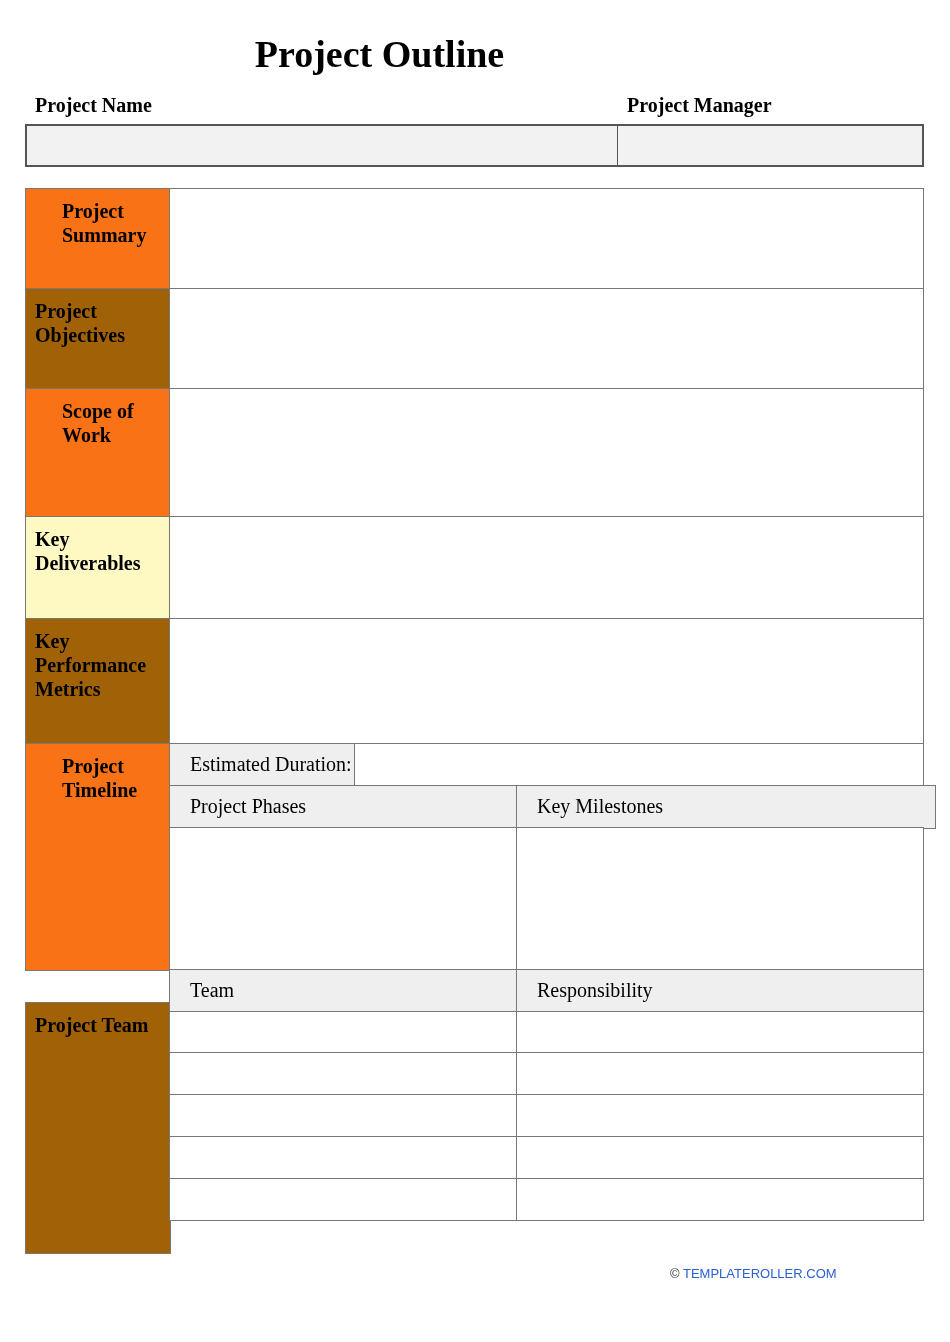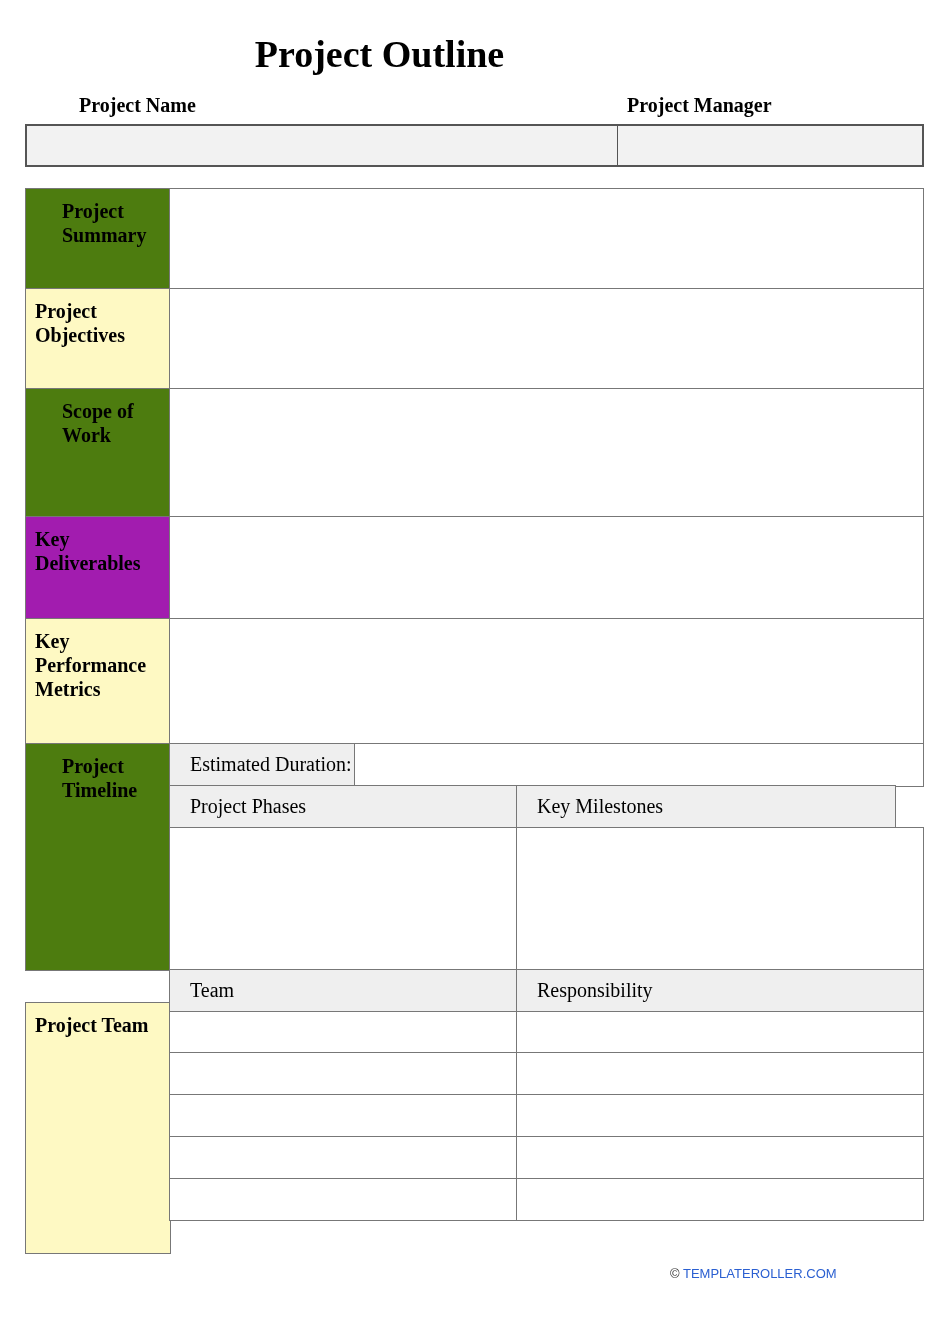--- a/index.html
+++ b/index.html
@@ -3,58 +3,58 @@
   <meta charset="utf-8">
   <style>
     html, body { margin: 0; padding: 0; background: #ffffff; }
     body { width: 950px; height: 1342px; position: relative; font-family: "Liberation Serif", "DejaVu Serif", serif; color: #000; overflow: hidden; }
     .abs { position: absolute; box-sizing: border-box; }
     .title { left: 0; width: 759px; top: 30px; text-align: center; font-size: 38px; font-weight: bold; line-height: 48px; }
     .hdr-label { font-size: 20px; font-weight: bold; top: 92px; line-height: 26px; }
     .hdr-box { top: 124px; height: 43px; border: 2px solid #555; border-top-width: 2px; background: #f2f2f2; }
     .cell { border: 1.5px solid #777; }
     .lbl { font-size: 20px; font-weight: bold; line-height: 24px; padding: 10px 0 0 9px; }
-    .light { background: #4d7c0f; padding-left: 36px; }
-    .dark { background: #fef9c3; }
+    .light { background: #f97316; padding-left: 36px; }
+    .dark { background: #a16207; }
     .sub { background: #efefef; font-size: 20px; line-height: 40px; padding-left: 20px; }
     .white { background: #fff; }
     .footer { left: 670px; top: 1266px; font-family: "Liberation Sans", "DejaVu Sans", sans-serif; font-size: 13px; color: #333; }
     .footer .brand { color: #2a5fd1; }
   </style>
 </head>
 <body>
 
 <div class="abs title">Project Outline</div>
 
-<div class="abs hdr-label" style="left:35px;margin-left:44px;">Project Name</div>
+<div class="abs hdr-label" style="left:35px;">Project Name</div>
 <div class="abs hdr-label" style="left:627px;">Project Manager</div>
 
 <div class="abs hdr-box" style="left:25px; width:594px;"></div>
 <div class="abs hdr-box" style="left:617px; width:307px; border-left-width:1.5px;"></div>
 
 <div class="abs cell lbl light" style="left:25px; top:188px; width:146px; height:102px;"><span>Project Summary</span></div>
 <div class="abs cell white" style="left:169px; top:188px; width:755px; height:102px;"></div>
 
 <div class="abs cell lbl dark" style="left:25px; top:288px; width:146px; height:102px;"><span>Project Objectives</span></div>
 <div class="abs cell white" style="left:169px; top:288px; width:755px; height:102px;"></div>
 
 <div class="abs cell lbl light" style="left:25px; top:388px; width:146px; height:130px;"><span>Scope of Work</span></div>
 <div class="abs cell white" style="left:169px; top:388px; width:755px; height:130px;"></div>
 
-<div class="abs cell lbl white" style="left:25px; top:516px; width:146px; height:104px; background:#a21caf;"><span>Key Deliverables</span></div>
+<div class="abs cell lbl white" style="left:25px; top:516px; width:146px; height:104px; background:#fef9c3;"><span>Key Deliverables</span></div>
 <div class="abs cell white" style="left:169px; top:516px; width:755px; height:104px;"></div>
 
 <div class="abs cell lbl dark" style="left:25px; top:618px; width:146px; height:127px;"><span>Key Performance Metrics</span></div>
 <div class="abs cell white" style="left:169px; top:618px; width:755px; height:127px;"></div>
 
 <div class="abs cell lbl light" style="left:25px; top:743px; width:146px; height:228px;"><span>Project Timeline</span></div>
 <div class="abs cell sub" style="left:169px; top:743px; width:187px; height:44px;">Estimated Duration:</div>
 <div class="abs cell white" style="left:354px; top:743px; width:570px; height:44px;"></div>
 <div class="abs cell sub" style="left:169px; top:785px; width:349px; height:44px;">Project Phases</div>
-<div class="abs cell sub" style="left:516px; top:785px; width:380px; height:44px;">Key Milestones</div>
+<div class="abs cell sub" style="left:516px; top:785px; width:420px; height:44px;">Key Milestones</div>
 <div class="abs cell white" style="left:169px; top:827px; width:349px; height:144px;"></div>
 <div class="abs cell white" style="left:516px; top:827px; width:408px; height:144px;"></div>
 
 <div class="abs cell lbl dark" style="left:25px; top:1002px; width:146px; height:252px;"><span>Project Team</span></div>
 <div class="abs cell sub" style="left:169px; top:969px; width:349px; height:44px;">Team</div>
 <div class="abs cell sub" style="left:516px; top:969px; width:408px; height:44px;">Responsibility</div>
 
 <div class="abs cell white" style="left:169px; top:1011px; width:349px; height:43px;"></div>
 <div class="abs cell white" style="left:516px; top:1011px; width:408px; height:43px;"></div>
 <div class="abs cell white" style="left:169px; top:1052px; width:349px; height:44px;"></div>

